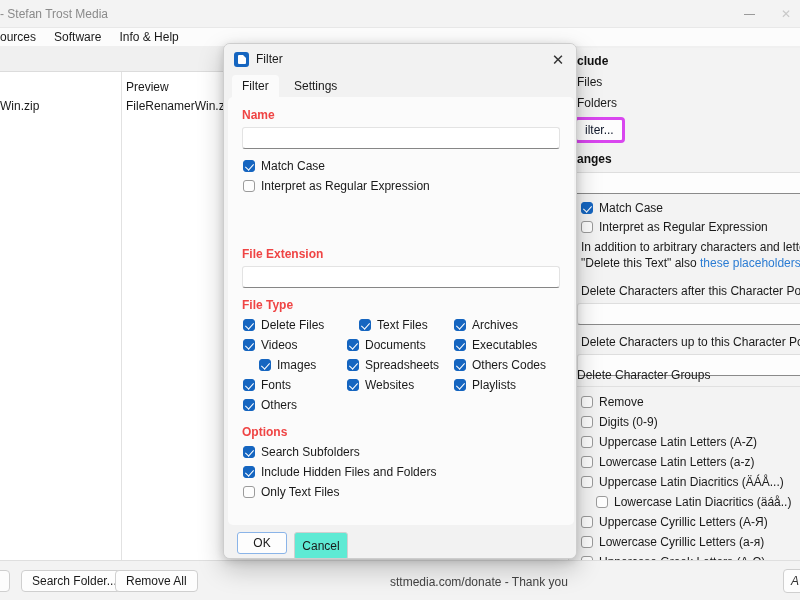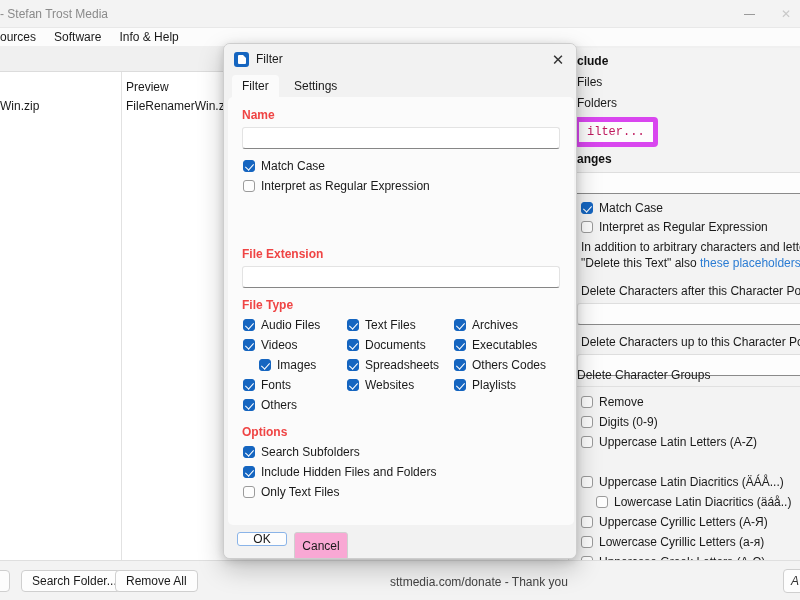--- a/index.html
+++ b/index.html
@@ -121,27 +121,26 @@
     white-space: nowrap;
   }
   .rp-label {
     position: absolute;
     font-size: 12px; color: #1a1a1a;
     white-space: nowrap;
   }
   .rp-btn {
     position: absolute;
     background: #fdfdfd;
-    border: 5px solid #d946ef;
+    border: 3px solid #d946ef;
     border-radius: 4px;
     font-size: 12px;
-    color: #be185d;
+    color: #0f172a;
     padding: 3px 8px;
     white-space: nowrap;
-    font-family: Liberation Mono, monospace;
   }
   .rp-input {
     position: absolute;
     background: #fdfdfd;
     border: 1px solid #dedede;
     border-bottom: 1px solid #8a8a8a;
     border-radius: 3px;
     height: 22px;
   }
   .rp-sep {
@@ -354,34 +353,34 @@
   
   #dlg-footer {
     position: absolute;
     left: 0; top: 481px;
     width: 354px; height: 35px;
     background: #f2f2f2;
   }
   #btn-ok {
     position: absolute;
     left: 13px; top: 7px;
-    width: 50px; height: 14px;
+    width: 50px; height: 22px;
     background: #fdfdfd;
     border: 1px solid #8ab4e8;
     border-radius: 3px;
     font-size: 12px;
     color: #1a1a1a;
     display: flex; align-items: center; justify-content: center;
     font-family: "Liberation Sans", sans-serif;
   }
   #btn-cancel {
     position: absolute;
     left: 70px; top: 7px;
     width: 54px; height: 28px;
-    background: #f9a8d4;
+    background: #5eead4;
     border: 1px solid #d0d0d0;
     border-radius: 3px;
     font-size: 12px;
     color: #1a1a1a;
     display: flex; align-items: center; justify-content: center;
     font-family: "Liberation Sans", sans-serif;
   }
 </style>
 </head>
 <body>
@@ -454,20 +453,24 @@
       <span class="cb"></span>
       <span>Remove</span>
     </div>
     <div class="rp-row" style="left:12px; top:367px;">
       <span class="cb"></span>
       <span>Digits (0-9)</span>
     </div>
     <div class="rp-row" style="left:12px; top:387px;">
       <span class="cb"></span>
       <span>Uppercase Latin Letters (A-Z)</span>
+    </div>
+    <div class="rp-row" style="left:12px; top:407px;">
+      <span class="cb"></span>
+      <span>Lowercase Latin Letters (a-z)</span>
     </div>
     <div class="rp-row" style="left:12px; top:427px;">
       <span class="cb"></span>
       <span>Uppercase Latin Diacritics (ÄÁÅ...)</span>
     </div>
     <div class="rp-row" style="left:12px; top:447px;padding-left:15px;">
       <span class="cb"></span>
       <span>Lowercase Latin Diacritics (äáå..)</span>
     </div>
     <div class="rp-row" style="left:12px; top:467px;">
@@ -522,40 +525,40 @@
         <span>Interpret as Regular Expression</span>
       </div>
 
       <div class="sect-head" style="left:14px; top:150px;">File Extension</div>
       <input class="text-input" style="left: 14px; top: 169px; width: 318px;" placeholder="">
 
       <div class="sect-head" style="left:14px; top:201px;">File Type</div>
 
       <div class="dlg-row" style="left:15px; top:221px;">
         <span class="cb checked"></span>
-        <span>Audio Files</span>
+        <span>Delete Files</span>
       </div>
       <div class="dlg-row" style="left:15px; top:241px;">
         <span class="cb checked"></span>
         <span>Videos</span>
       </div>
       <div class="dlg-row" style="left:15px; top:261px;padding-left:16px;">
         <span class="cb checked"></span>
         <span>Images</span>
       </div>
       <div class="dlg-row" style="left:15px; top:281px;">
         <span class="cb checked"></span>
         <span>Fonts</span>
       </div>
       <div class="dlg-row" style="left:15px; top:301px;">
         <span class="cb checked"></span>
         <span>Others</span>
       </div>
 
-      <div class="dlg-row" style="left:119px; top:221px;justify-content:flex-end;">
+      <div class="dlg-row" style="left:131px; top:221px;justify-content:flex-end;">
         <span class="cb checked"></span>
         <span>Text Files</span>
       </div>
       <div class="dlg-row" style="left:119px; top:241px;text-align:center;">
         <span class="cb checked"></span>
         <span>Documents</span>
       </div>
       <div class="dlg-row" style="left:119px; top:261px;">
         <span class="cb checked"></span>
         <span>Spreadsheets</span>

